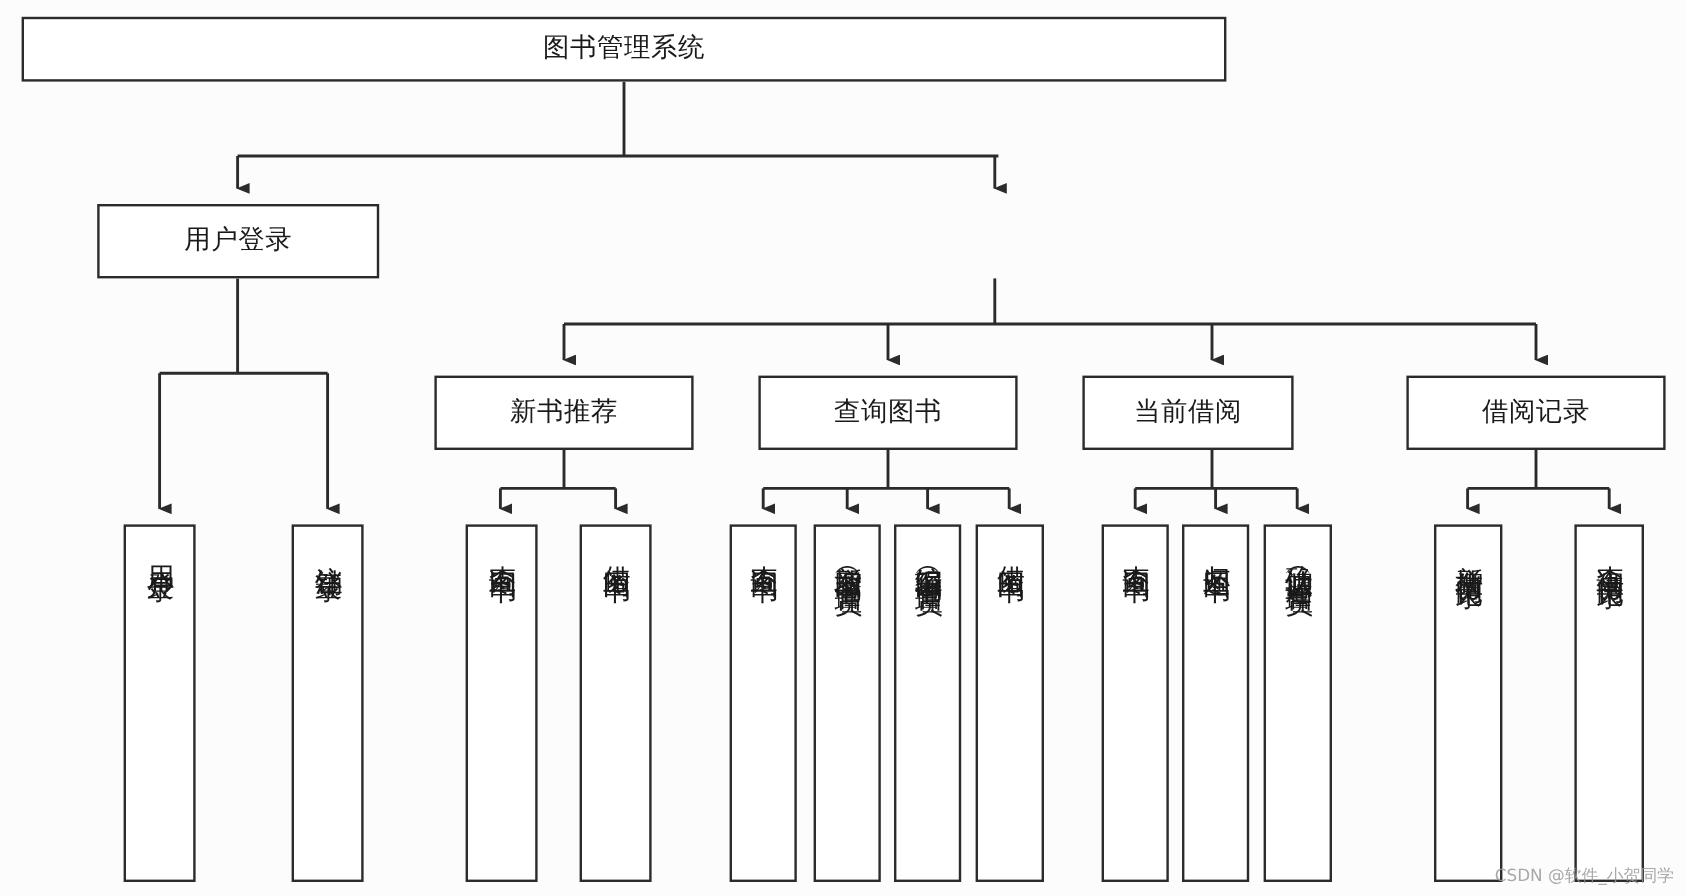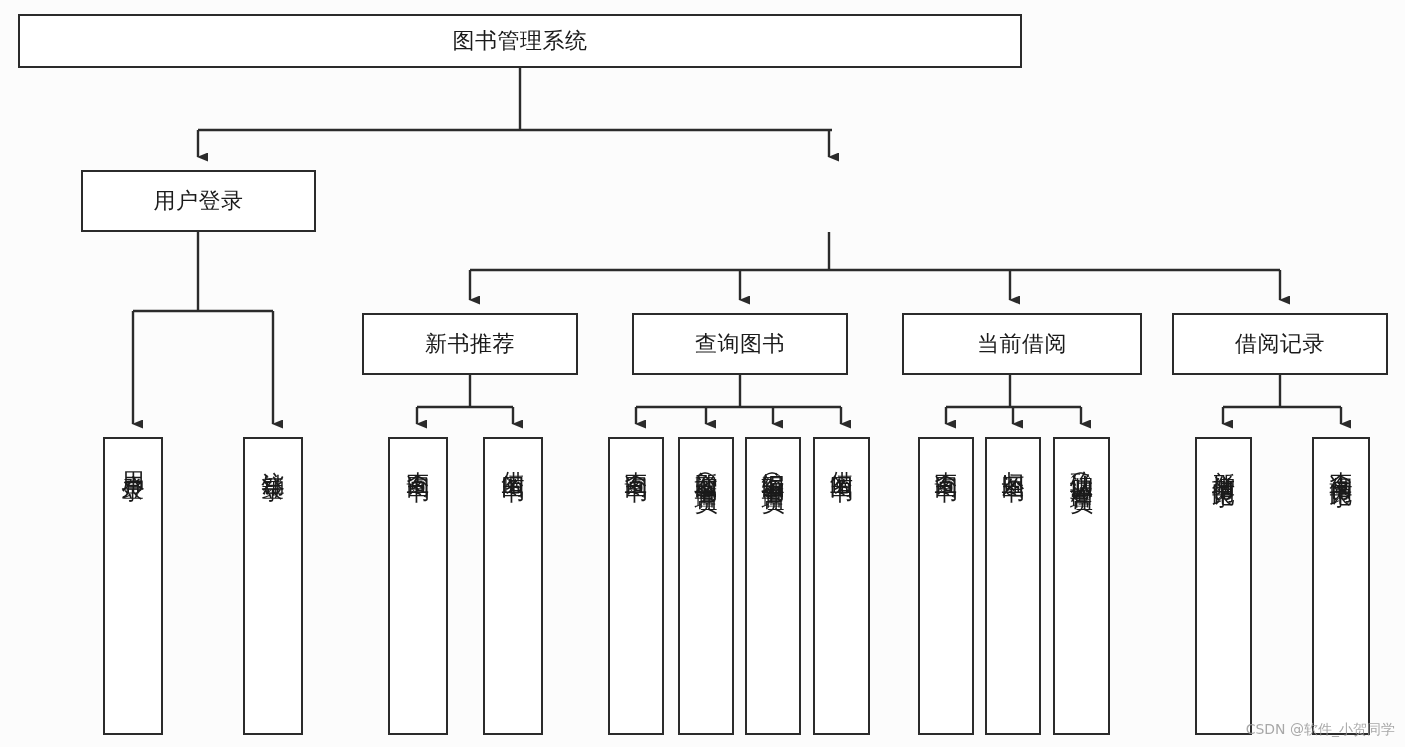--- a/index.html
+++ b/index.html
@@ -145,21 +145,21 @@
   <div class="node horizontal" style="left:81px; top:170px; width:235px; height:62px;">
     <span class="node-label">用户登录</span>
   </div>
 
   <div class="node horizontal" style="left:362px; top:313px; width:216px; height:62px;">
     <span class="node-label">新书推荐</span>
   </div>
   <div class="node horizontal" style="left:632px; top:313px; width:216px; height:62px;">
     <span class="node-label">查询图书</span>
   </div>
-  <div class="node horizontal" style="left:902px; top:313px; width:240px; height:62px;">
+  <div class="node horizontal" style="left:902px; top:313px; width:176px; height:62px;">
     <span class="node-label">当前借阅</span>
   </div>
   <div class="node horizontal" style="left:1172px; top:313px; width:216px; height:62px;">
     <span class="node-label">借阅记录</span>
   </div>
 
   <div class="node vertical" style="left:103px; top:437px; width:60px; height:298px;">
     <span class="node-label">用户登录</span>
   </div>
   <div class="node vertical" style="left:243px; top:437px; width:60px; height:298px;">

